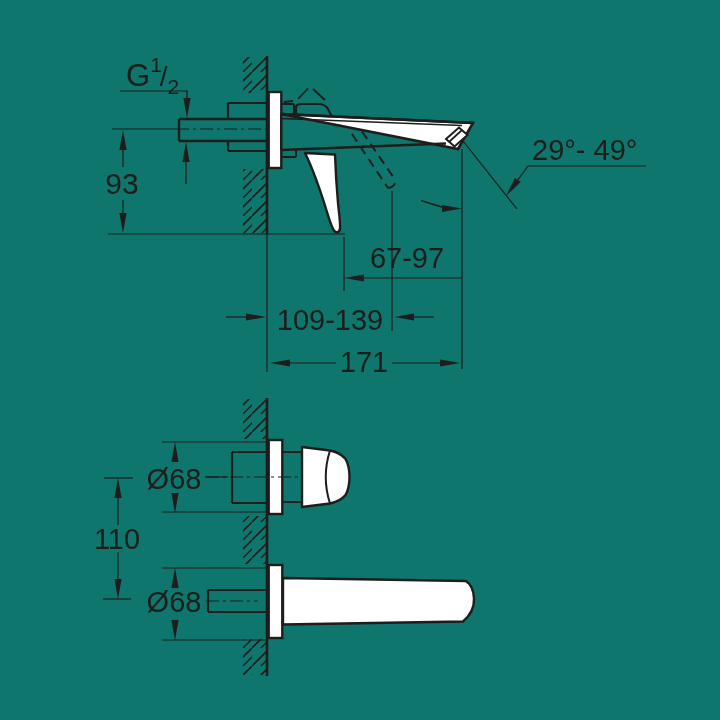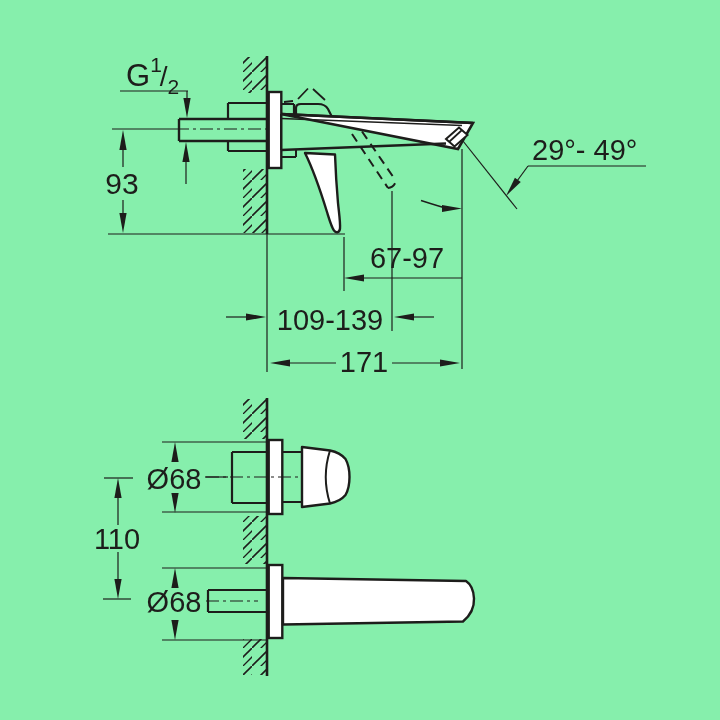--- a/index.html
+++ b/index.html
@@ -1,16 +1,16 @@
 <!DOCTYPE html>
 <html><head>
 <meta charset="utf-8">
 <style>
   html,body{margin:0;padding:0;background:#ffffff;}
-  .stage{width:720px;height:720px;background:#86efac;position:relative;overflow:hidden;}
+  .stage{width:720px;height:720px;background:#0f766e;position:relative;overflow:hidden;}
   svg{display:block;}
   text{font-family:"Liberation Sans","DejaVu Sans",sans-serif;fill:#1d1d1b;}
 </style>
 </head>
 <body>
 
 <div class="stage">
 <svg width="720" height="720" viewBox="0 0 720 720">
   <defs>
     <pattern id="hatch" width="18" height="18" patternUnits="userSpaceOnUse">

